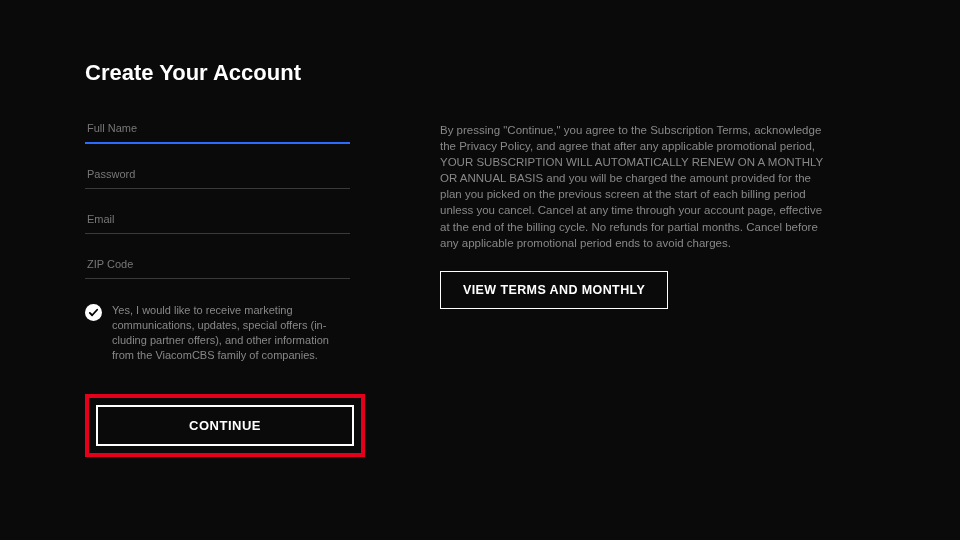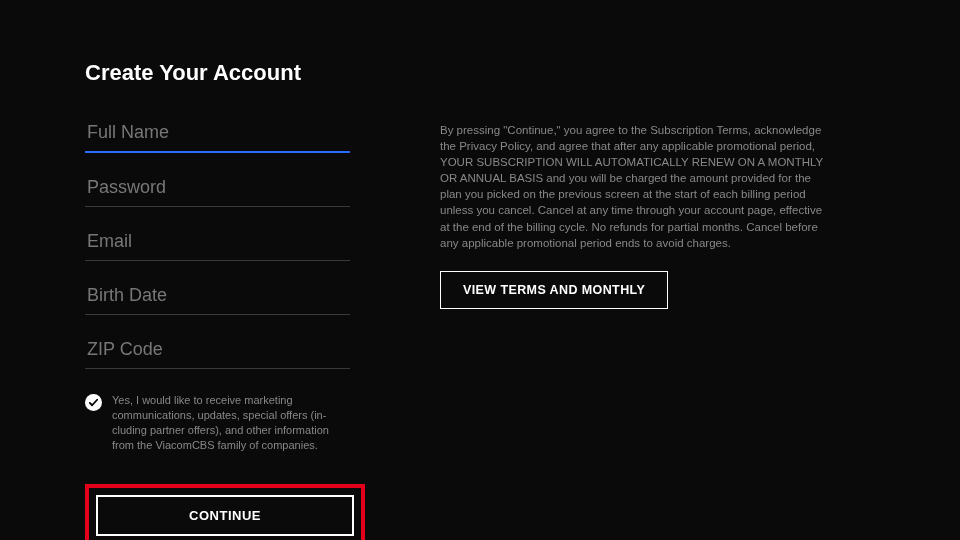--- a/index.html
+++ b/index.html
@@ -2,21 +2,21 @@
 <html><head>
 <meta charset="utf-8">
 <style>
   * { box-sizing: border-box; margin: 0; padding: 0; }
   html, body { width: 960px; height: 540px; background: #0a0a0a; font-family: Arial, Helvetica, sans-serif; color: #fff; overflow: hidden; }
   .page { width: 960px; height: 540px; padding: 60px 85px 25px 85px; display: flex; flex-direction: column; }
   .title { font-size: 22px; font-weight: bold; color: #fff; margin-bottom: 28px; }
   .cols { display: flex; gap: 90px; }
   .left { width: 265px; display: flex; flex-direction: column; }
   .right { flex: 1; padding-top: 8px; max-width: 385px; }
-  .field { width: 100%; background: transparent; border: none; border-bottom: 1px solid #3a3a3a; padding: 8px 2px; font-size: 18px; color: #777; margin-bottom: 16px; }
+  .field { width: 100%; background: transparent; border: none; border-bottom: 1px solid #3a3a3a; padding: 8px 2px; font-size: 11px; color: #777; margin-bottom: 16px; }
   .field.active { border-bottom: 2px solid #2b6cff; color: #888; }
   .field::placeholder { color: #777; }
   .marketing { display: flex; gap: 10px; margin-top: 8px; }
   .check { width: 17px; height: 17px; border-radius: 50%; background: #fff; flex-shrink: 0; display: flex; align-items: center; justify-content: center; margin-top: 1px; }
   .check svg { width: 11px; height: 11px; }
   .marketing-text { font-size: 11px; line-height: 1.35; color: #888; }
   .continue-wrap { margin-top: 32px; padding: 7px; border: 4px solid #e4001b; width: 280px; }
   .continue-btn { width: 100%; border: 2px solid #fff; background: #0a0a0a; color: #fff; font-size: 13px; font-weight: bold; letter-spacing: 0.5px; padding: 11px 0; text-align: center; cursor: pointer; }
   .legal { font-size: 11.5px; line-height: 1.4; color: #888; }
   .terms-btn { display: inline-block; margin-top: 20px; border: 1px solid #fff; background: transparent; color: #fff; font-size: 12.5px; font-weight: bold; letter-spacing: 0.4px; padding: 11px 22px; cursor: pointer; }
@@ -24,21 +24,20 @@
 </head>
 <body>
 
 <div class="page">
   <h1 class="title">Create Your Account</h1>
   <div class="cols">
     <div class="left">
       <input class="field active" placeholder="Full Name" style="">
       <input class="field" type="password" placeholder="Password" style="">
       <input class="field" placeholder="Email" style="">
-      <input class="field" placeholder="Birth Date" style="">
       <input class="field" placeholder="ZIP Code" style="">
       <div class="marketing">
         <div class="check">
           <span>
             <svg viewBox="0 0 24 24" fill="none" stroke="#000" stroke-width="4" stroke-linecap="round" stroke-linejoin="round">
                 <polyline points="4 13 9 18 20 6"></polyline>
               </svg>
           </span>
         </div>
         <div class="marketing-text">Yes, I would like to receive marketing communications, updates, special offers (in­cluding partner offers), and other information from the ViacomCBS family of companies.</div>

